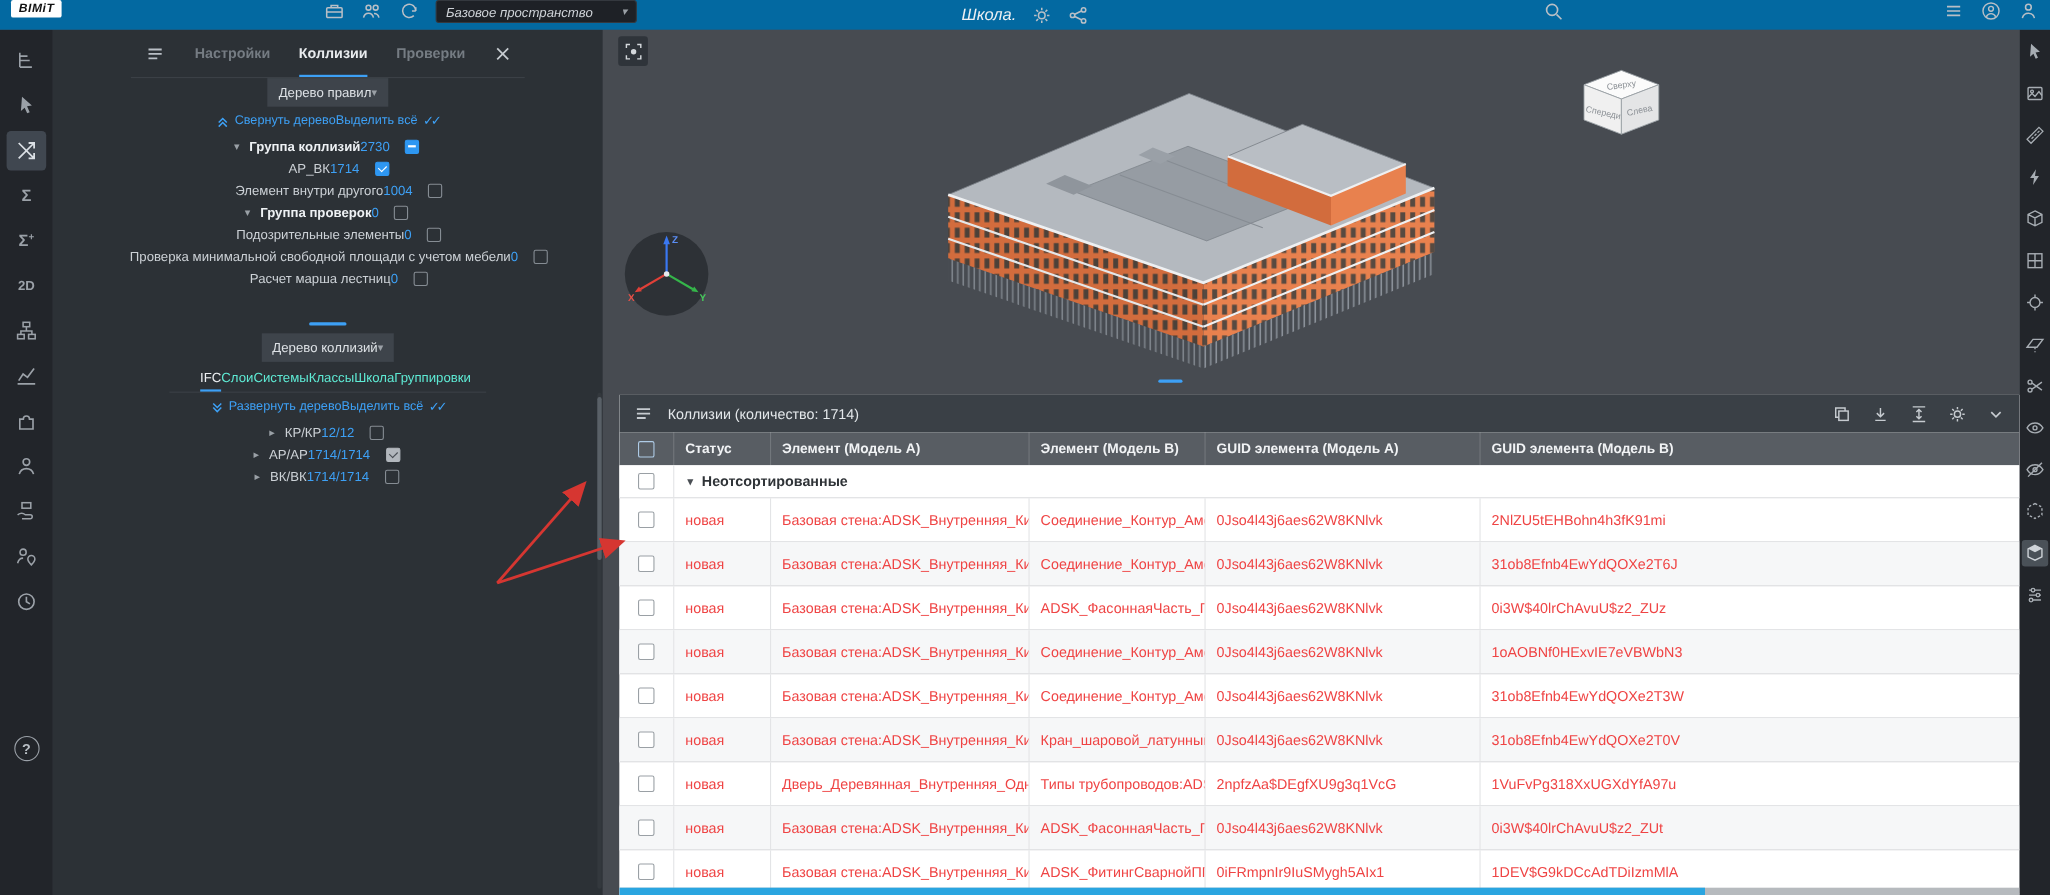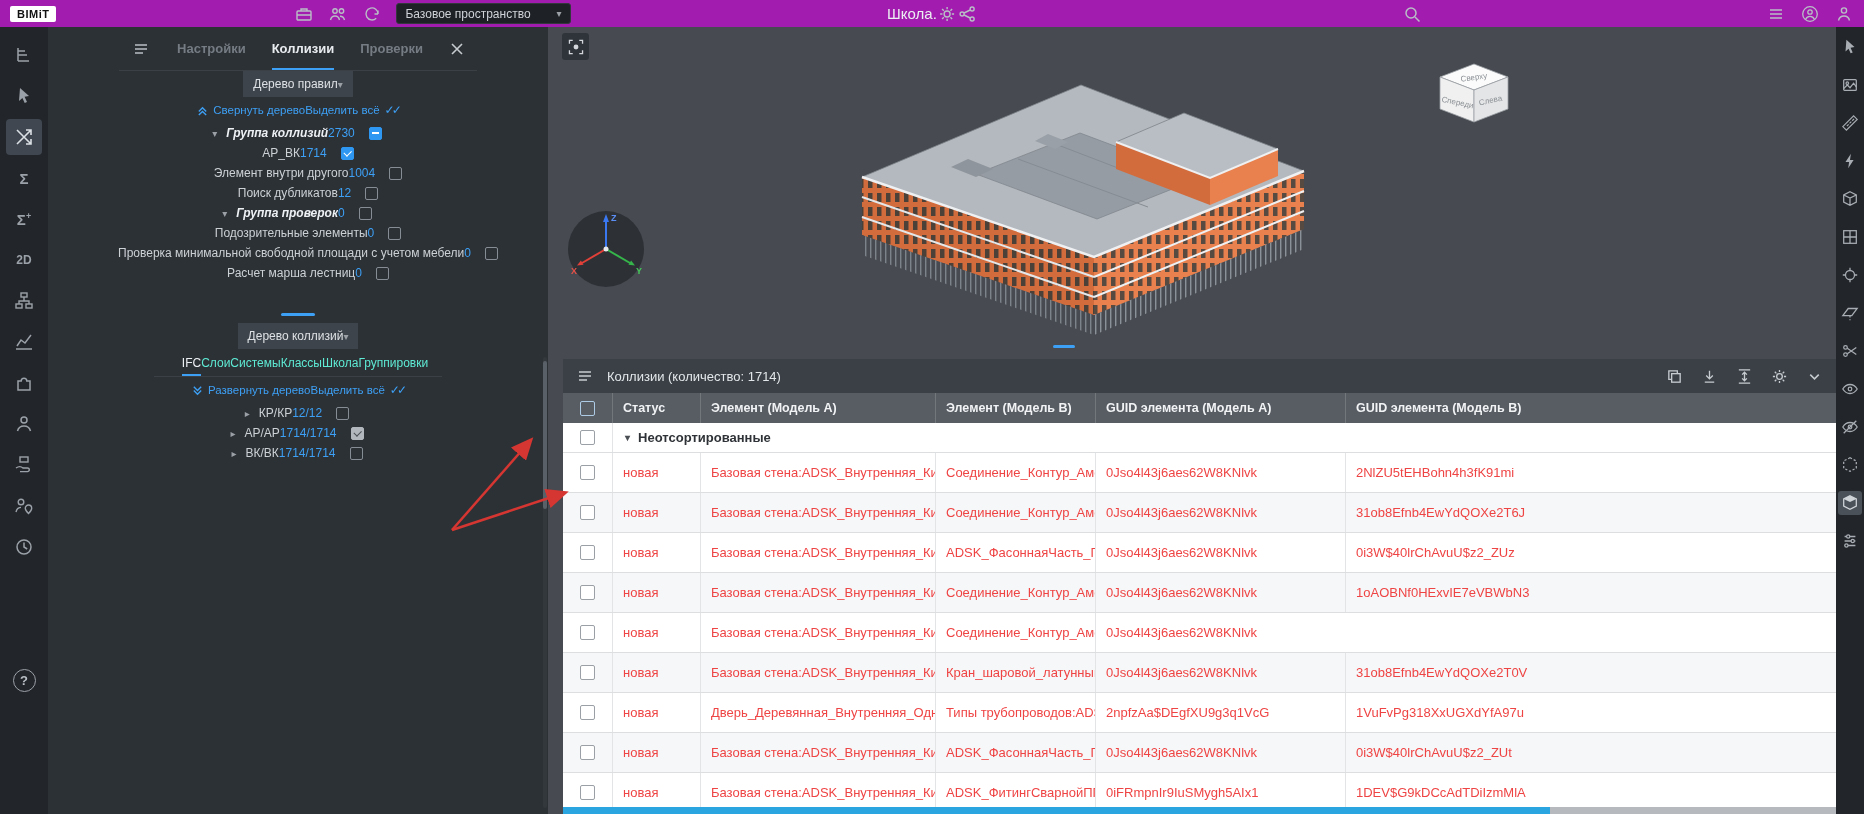--- a/index.html
+++ b/index.html
@@ -5,39 +5,39 @@
   * { box-sizing: border-box; }
   html,body { margin:0; padding:0; }
   body {
     width:1864px; height:814px; overflow:hidden;
     font-family:"Liberation Sans", sans-serif;
     background:#474b51; color:#d6dade; font-size:12px;
     position:relative;
   }
   
   .topbar {
-    height:27px; background:#a21caf; display:flex; align-items:center;
-    position:relative; z-index:20; color:#b9bfc6;
+    height:27px; background:#0369a1; display:flex; align-items:flex-start;
+    position:relative; z-index:20; color:#b9bfc6;font-style:italic;
   }
   .logo {
     margin-left:10px; background:#fff; color:#111; font-weight:bold;
     font-size:11px; padding:2px 7px; border-radius:2px; letter-spacing:.5px;
   }
   .tb-icons { display:flex; align-items:center; gap:14px; margin-left:238px; }
   .tb-btn { width:20px; height:20px; display:flex; align-items:center; justify-content:center; cursor:pointer; }
   .workspace {
     margin-left:14px; display:flex; align-items:center; gap:26px;
     background:#1e2126; border:1px solid #34383e; border-radius:3px;
     height:21px; padding:0 8px; color:#cfd3d8; font-size:12px; cursor:pointer;
     min-width:160px;
   }
   .workspace .caret { color:#9aa0a6; font-size:10px; margin-left:auto; }
   .tb-center {
     position:absolute; left:50%; top:0; transform:translateX(-50%);
-    height:27px; display:flex; align-items:center; gap:0;
+    height:27px; display:flex; align-items:center; gap:13px;
   }
   .tb-title { color:#eceff2; font-size:15px; }
   .tb-right { margin-left:auto; display:flex; align-items:center; margin-right:10px; }
   .tb-gap { width:330px; }
   .tb-right .tb-btn { margin-left:14px; }
   
   .app { display:flex; height:787px; }
   .left-rail {
     width:48px; background:#22252a; display:flex; flex-direction:column;
     align-items:center; padding-top:10px; flex:none;
@@ -82,21 +82,21 @@
   }
   .blue-link { color:#3da0f5; display:flex; align-items:center; gap:5px; cursor:pointer; }
   .blue-link.right { margin-left:auto; }
   .dblcheck { color:#3da0f5; letter-spacing:-3px; font-size:12px; }
   .tree-row {
     height:20px; display:flex; align-items:center; padding:0 10px 0 8px;
     font-size:12px; color:#ccd1d6; cursor:pointer;
   }
   .tree-row .caret { width:14px; color:#9aa0a6; font-size:10px; flex:none; }
   .tree-row.child { padding-left:30px; }
-  .tree-row.bold .t-label { color:#eef1f4; font-weight:bold;font-style:italic; }
+  .tree-row.bold .t-label { color:#eef1f4; font-weight:bold; }
   .t-label { overflow:hidden; white-space:nowrap; text-overflow:ellipsis; }
   .t-count { margin-left:auto; color:#3da0f5; padding-right:14px; flex:none; }
   .cbx {
     width:13px; height:13px; border:1px solid #868d94; border-radius:2px;
     flex:none; position:relative; cursor:pointer;
   }
   .cbx.checked { background:#2e97f2; border-color:#2e97f2; }
   .cbx.checked::after {
     content:""; position:absolute; left:2.5px; top:2.5px; width:6px; height:3.5px;
     border-left:1.8px solid #fff; border-bottom:1.8px solid #fff; transform:rotate(-45deg);
@@ -392,25 +392,20 @@
       <span class="cbx ind"></span>
     </div>
     <div class="tree-row child">
       <span class="t-label">АР_ВК</span>
       <span class="t-count">1714</span>
       <span class="cbx checked"></span>
     </div>
     <div class="tree-row child">
       <span class="t-label">Элемент внутри другого</span>
       <span class="t-count">1004</span>
-      <span class="cbx"></span>
-    </div>
-    <div class="tree-row child">
-      <span class="t-label">Поиск дубликатов</span>
-      <span class="t-count">12</span>
       <span class="cbx"></span>
     </div>
     <div class="tree-row bold">
       <span class="caret">▾</span>
       <span class="t-label">Группа проверок</span>
       <span class="t-count">0</span>
       <span class="cbx"></span>
     </div>
     <div class="tree-row child">
       <span class="t-label">Подозрительные элементы</span>
@@ -658,20 +653,21 @@
         <div class="cell">1oAOBNf0HExvIE7eVBWbN3</div>
       </div>
       <div class="tgrid data-row">
         <div class="cell c-check">
             <span class="cbx-light"></span>
           </div>
         <div class="cell">новая</div>
         <div class="cell">Базовая стена:ADSK_Внутренняя_Кирпич</div>
         <div class="cell">Соединение_Контур_Амери</div>
         <div class="cell">0Jso4l43j6aes62W8KNlvk</div>
+        <div class="cell">31ob8Efnb4EwYdQOXe2T3W</div>
       </div>
       <div class="tgrid data-row">
         <div class="cell c-check">
             <span class="cbx-light"></span>
           </div>
         <div class="cell">новая</div>
         <div class="cell">Базовая стена:ADSK_Внутренняя_Кирпич</div>
         <div class="cell">Кран_шаровой_латунный_</div>
         <div class="cell">0Jso4l43j6aes62W8KNlvk</div>
         <div class="cell">31ob8Efnb4EwYdQOXe2T0V</div>

